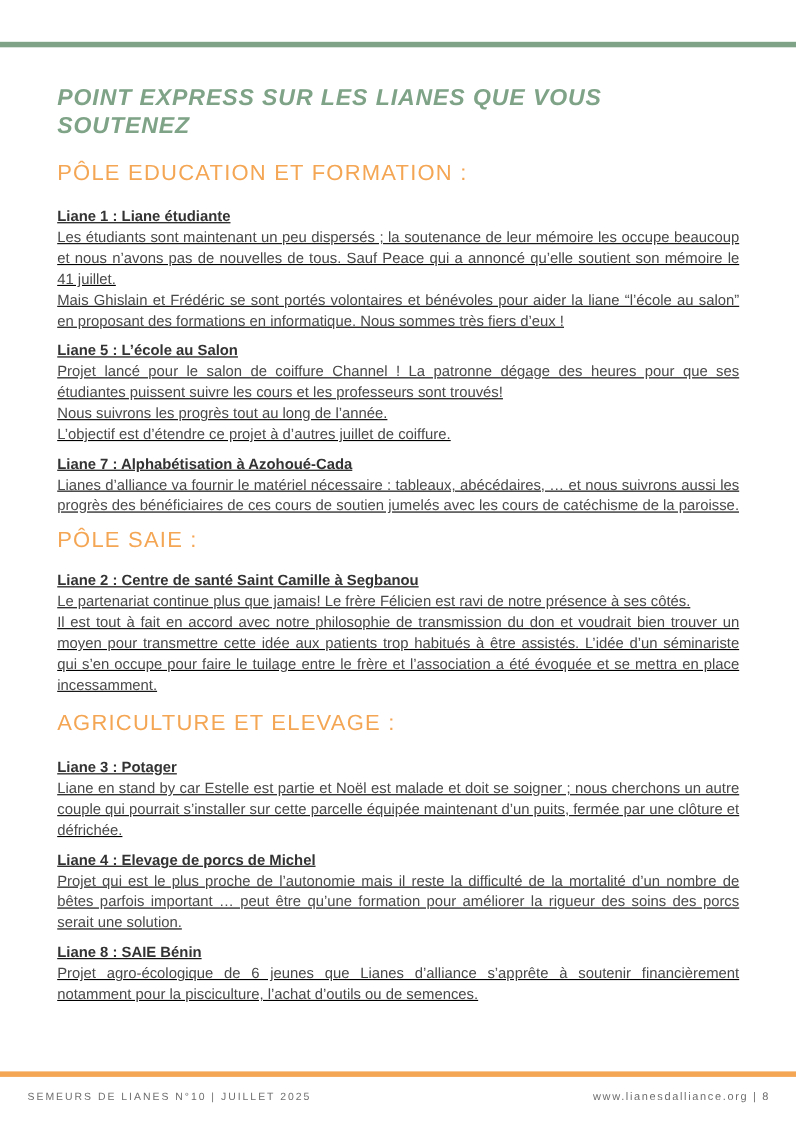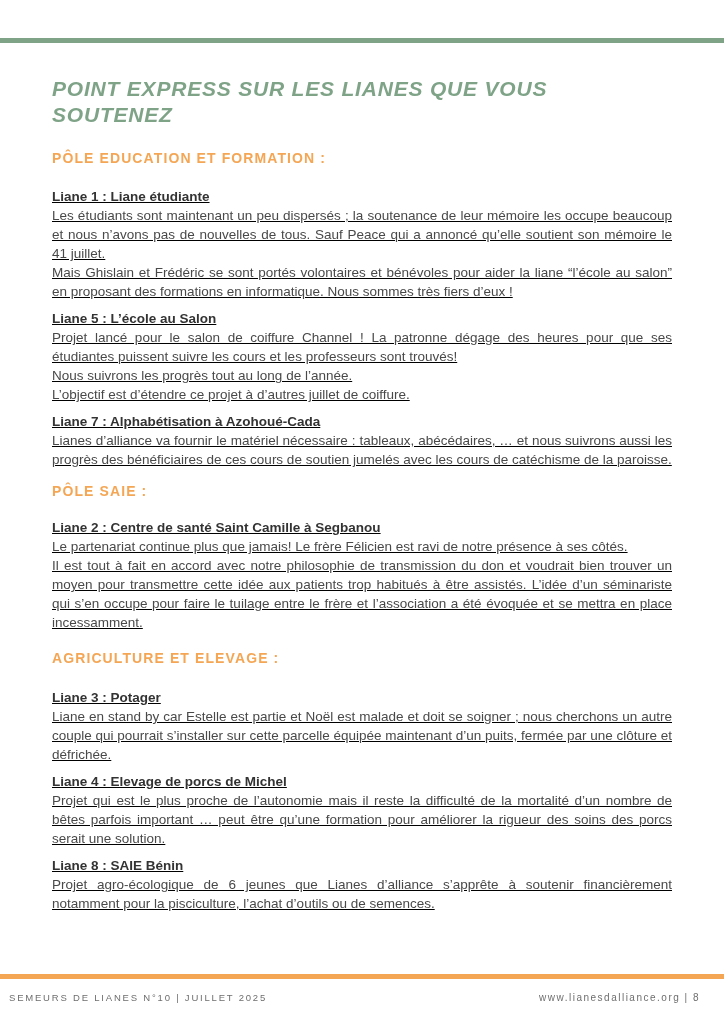--- a/index.html
+++ b/index.html
@@ -28,22 +28,22 @@
   }
   h1{
     margin:33px 0 0 0;
     font-size:21px;line-height:26px;
     font-weight:bold;
     letter-spacing:0.8px;
     color:var(--green);
     font-style:italic;
   }
   h2{
-    font-size:14px;line-height:23px;
-    font-weight:bold;
+    font-size:20px;line-height:23px;
+    font-weight:normal;
     letter-spacing:1.1px;
     color:var(--orange);
   }
   section.s0 h2{margin:19px 0 17px 0;}
   section.s1 h2{margin:11px 0 15px 0;}
   section.s2 h2{margin:15px 0 18px 0;}
   h3{
     margin:0;
     font-size:13.5px;line-height:19px;
     font-weight:bold;
@@ -55,21 +55,21 @@
     color:var(--body-text);
     text-align:justify;
   }
   .item{margin:0 0 8px 0;text-decoration:underline;}
   .item:last-child{margin-bottom:0;}
   .footer-bar{
     position:absolute;top:974px;left:0;width:724px;height:5px;
     background:var(--orange);
   }
   .footer{
-    position:absolute;top:992px;left:9px;right:24px;
+    position:absolute;top:992px;left:25px;right:24px;
     display:flex;justify-content:space-between;align-items:baseline;
     color:var(--footer-text);
   }
   .footer .issue{
     font-size:9.5px;letter-spacing:1.8px;white-space:nowrap;
   }
   .footer .site{
     font-size:10px;letter-spacing:1.5px;white-space:nowrap;
   }
 </style>

